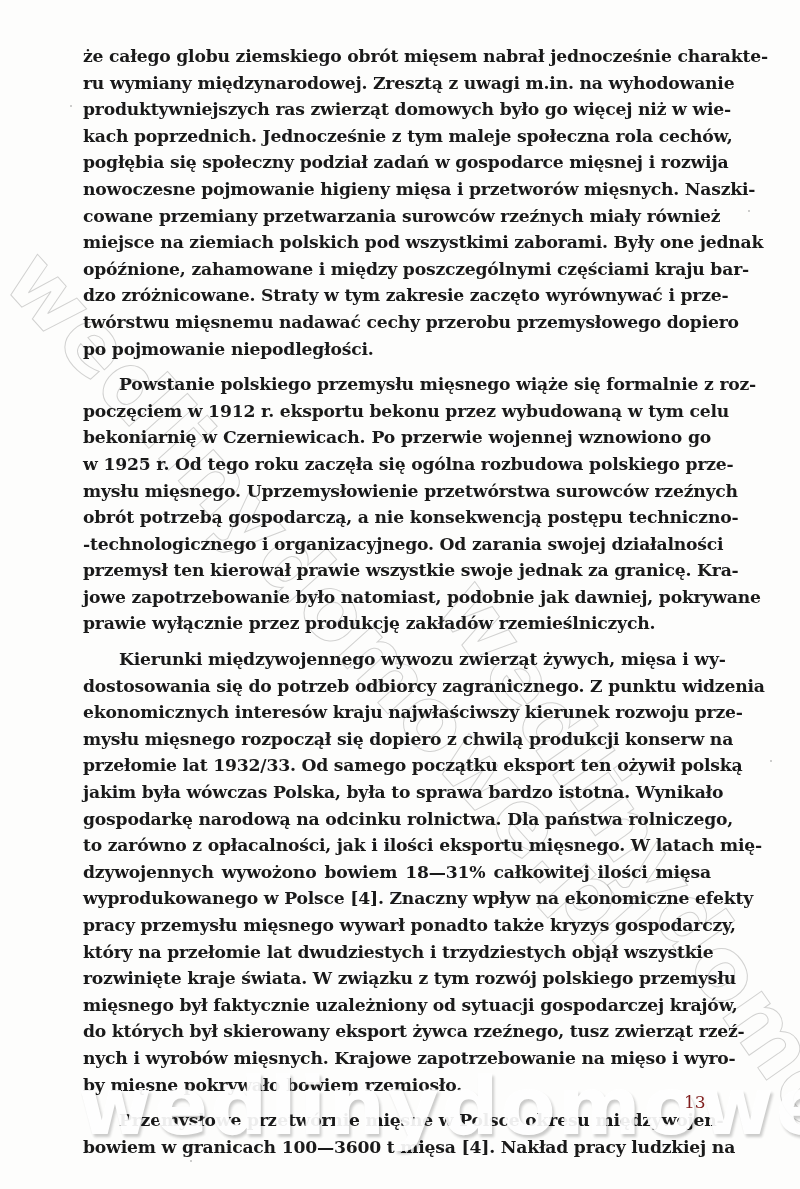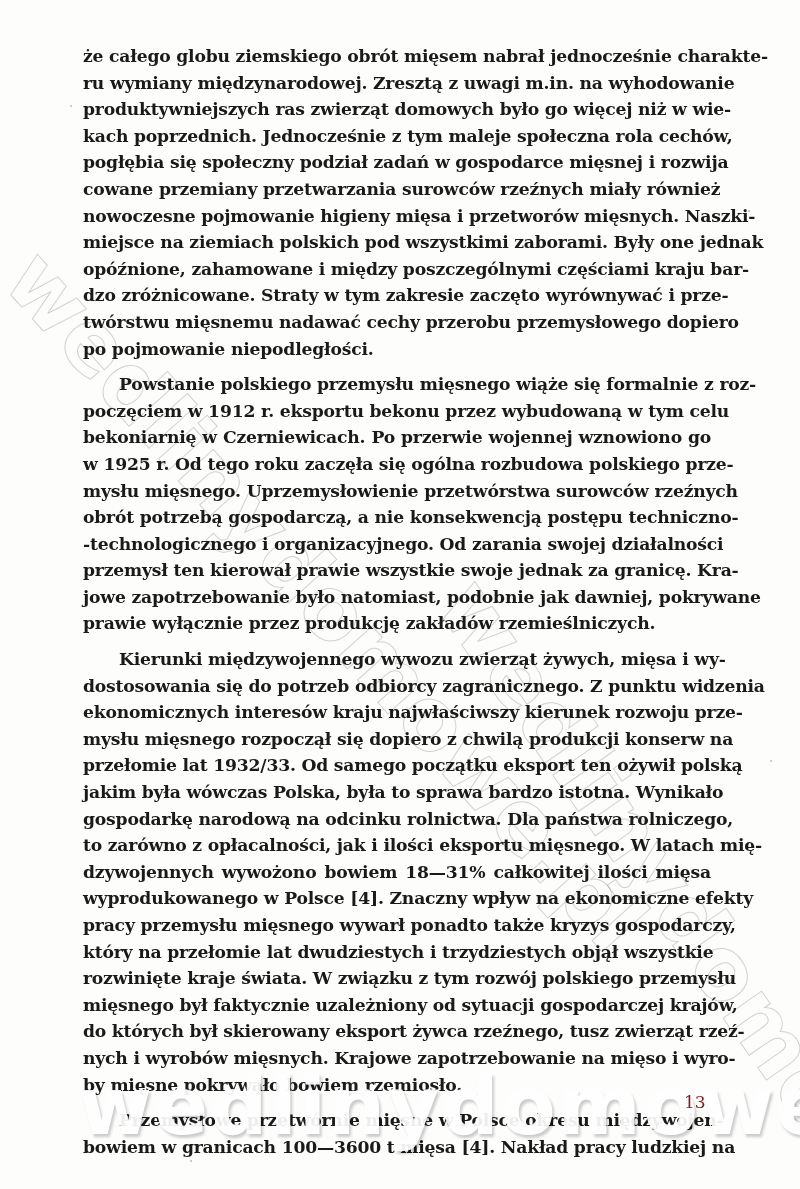--- a/index.html
+++ b/index.html
@@ -106,22 +106,22 @@
   <div class="watermark-diag wm2">wedlinydomowe.pl</div>
 
   <div class="text-column">
 
     <div class="paragraph">
       <span class="line">że całego globu ziemskiego obrót mięsem nabrał jednocześnie charakte-</span>
       <span class="line">ru wymiany międzynarodowej. Zresztą z uwagi m.in. na wyhodowanie</span>
       <span class="line">produktywniejszych ras zwierząt domowych było go więcej niż w wie-</span>
       <span class="line">kach poprzednich. Jednocześnie z tym maleje społeczna rola cechów,</span>
       <span class="line">pogłębia się społeczny podział zadań w gospodarce mięsnej i rozwija</span>
+      <span class="line">nowoczesne pojmowanie higieny mięsa i przetworów mięsnych. Naszki-</span>
       <span class="line">cowane przemiany przetwarzania surowców rzeźnych miały również</span>
-      <span class="line">nowoczesne pojmowanie higieny mięsa i przetworów mięsnych. Naszki-</span>
       <span class="line">miejsce na ziemiach polskich pod wszystkimi zaborami. Były one jednak</span>
       <span class="line">opóźnione, zahamowane i między poszczególnymi częściami kraju bar-</span>
       <span class="line">dzo zróżnicowane. Straty w tym zakresie zaczęto wyrównywać i prze-</span>
       <span class="line">twórstwu mięsnemu nadawać cechy przerobu przemysłowego dopiero</span>
       <span class="line last">po pojmowanie niepodległości.</span>
     </div>
     <div class="para-gap"></div>
 
     <div class="paragraph">
       <span class="line indent">Powstanie polskiego przemysłu mięsnego wiąże się formalnie z roz-</span>

